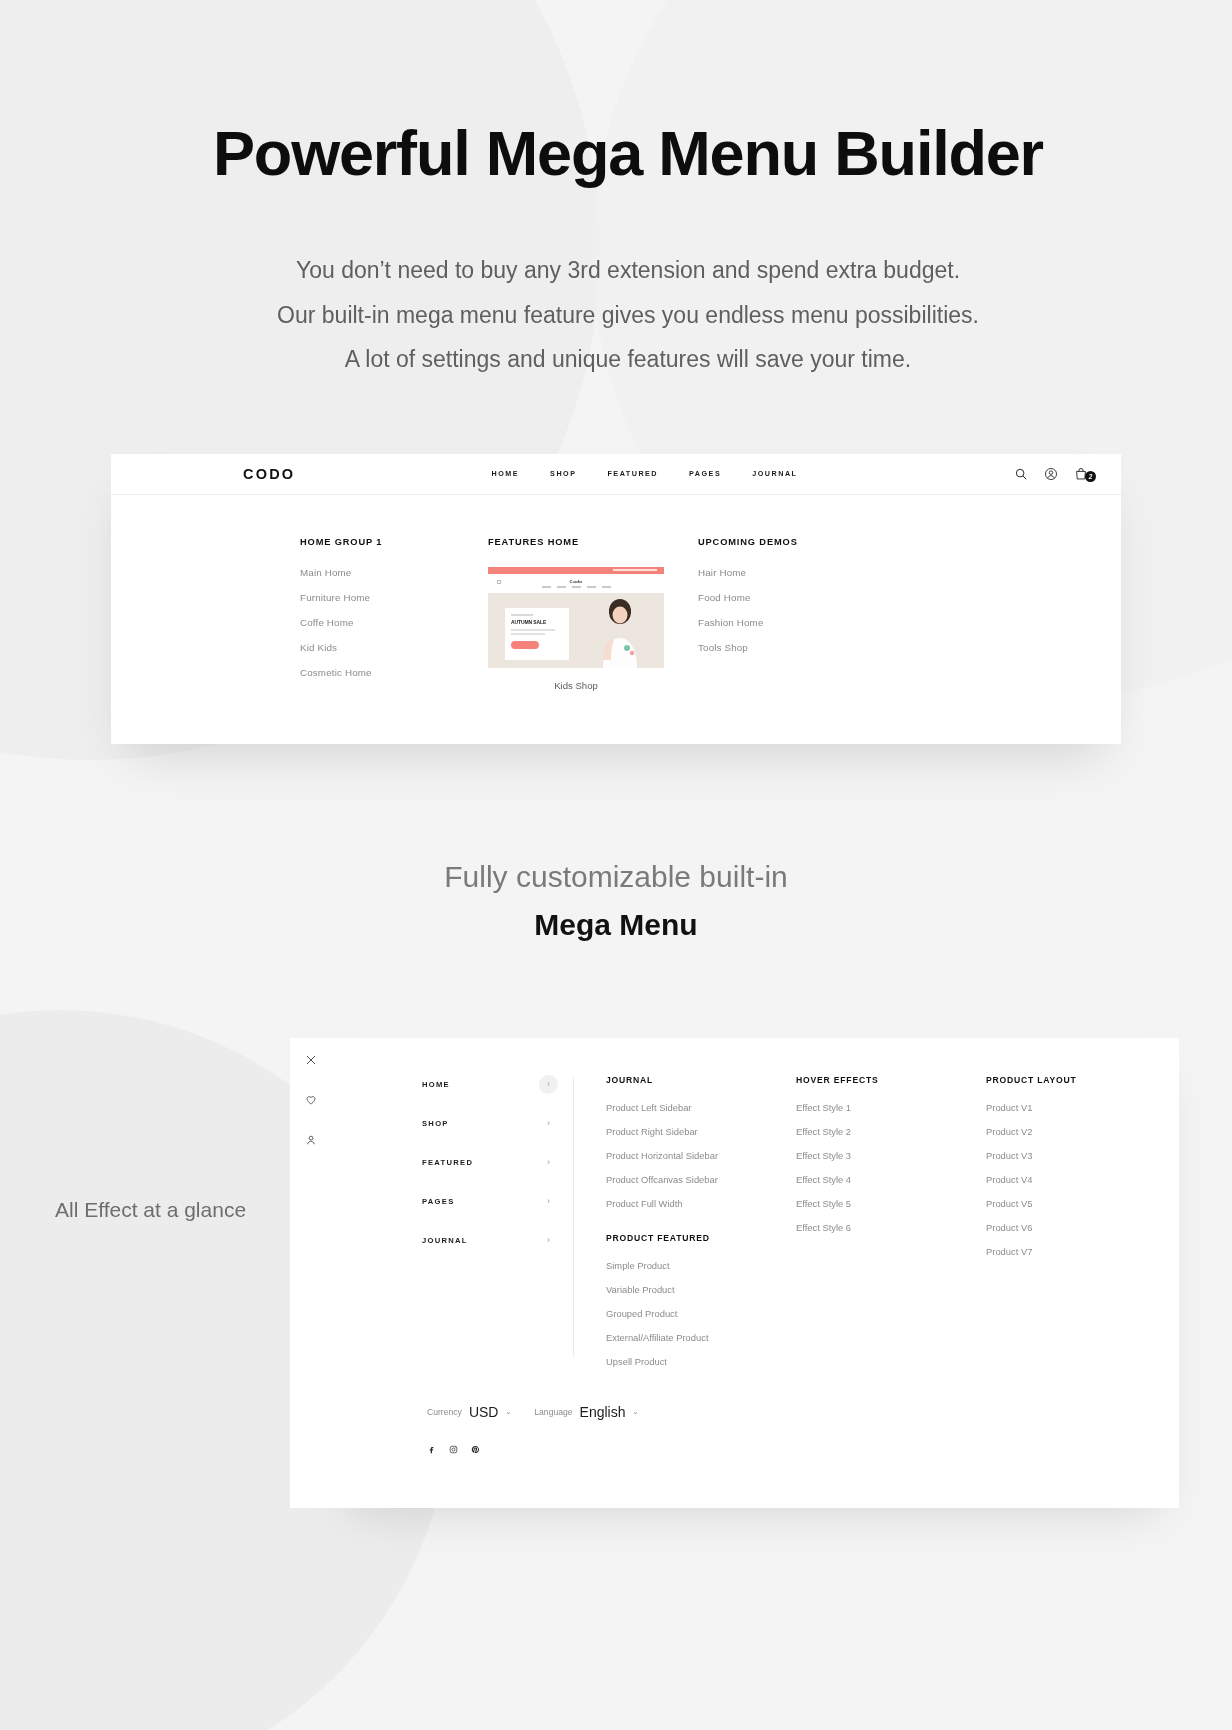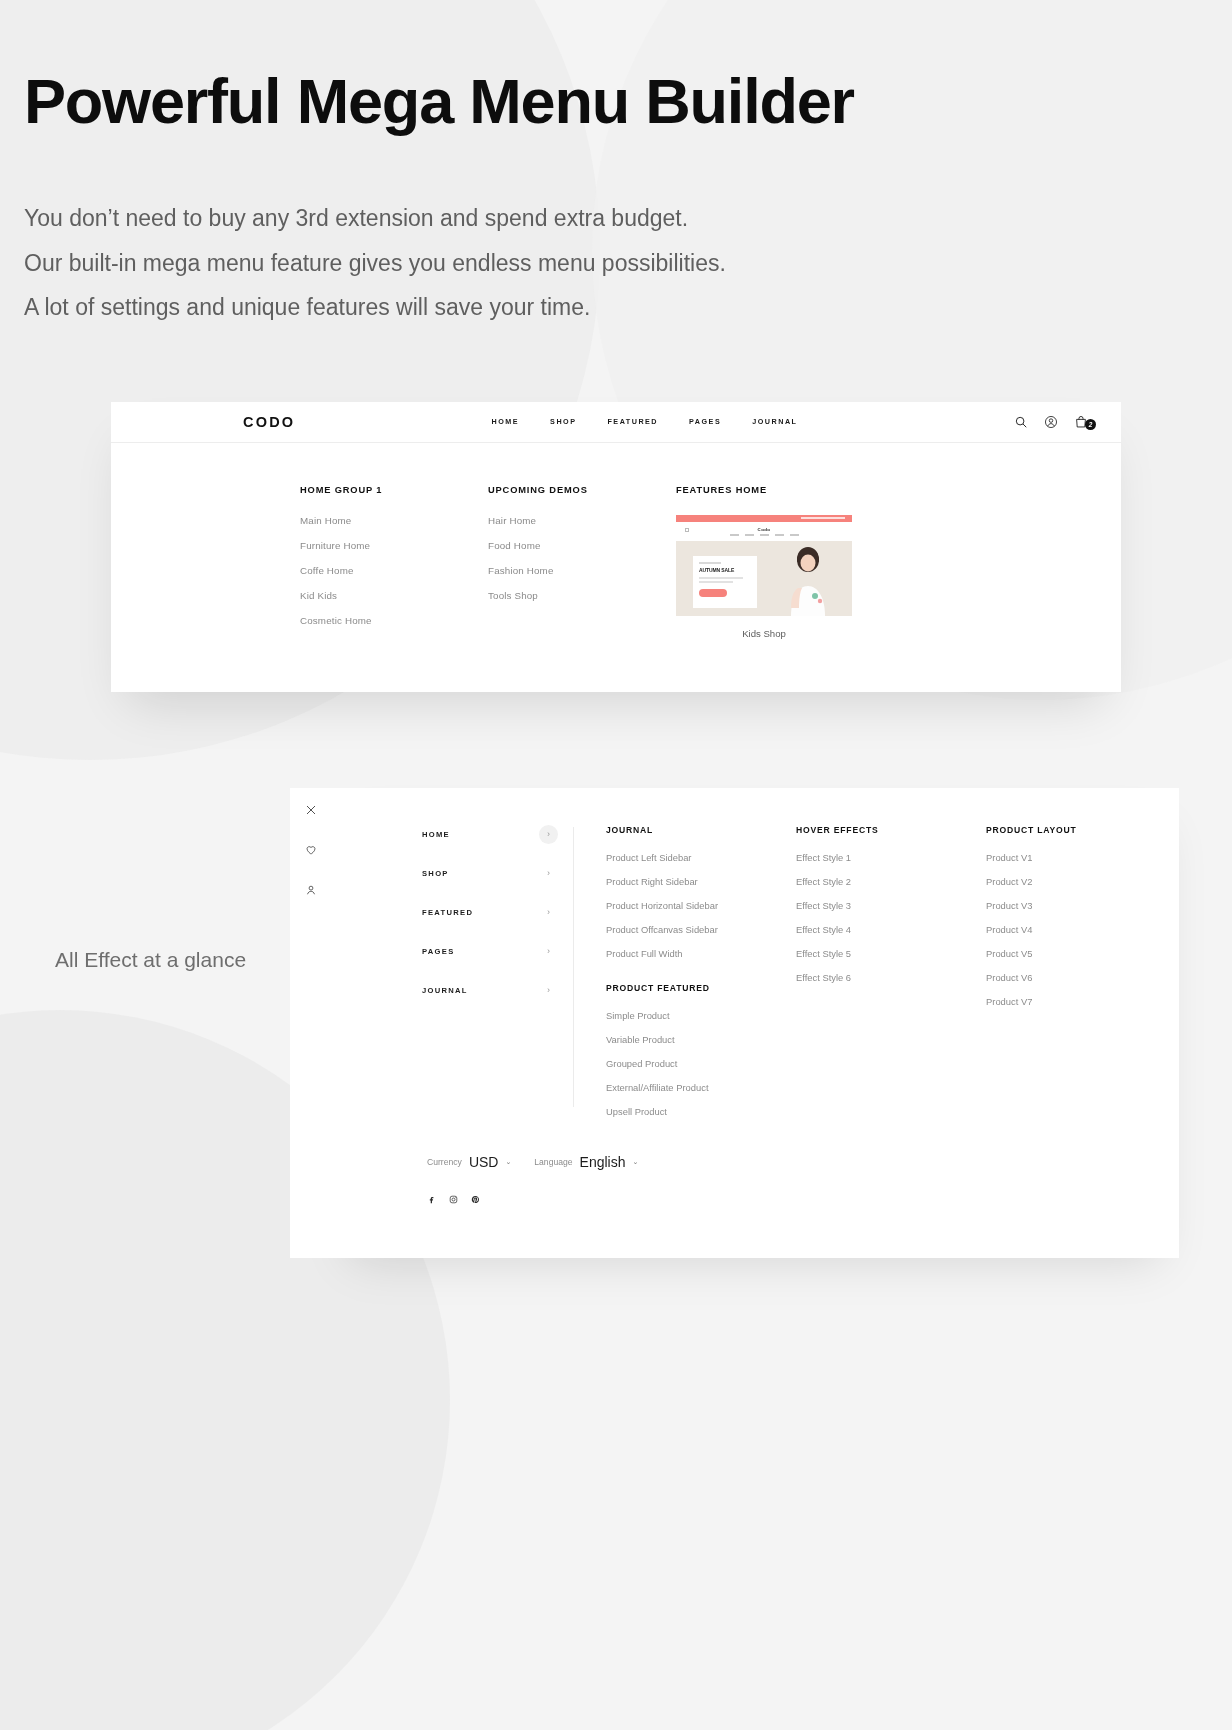--- a/index.html
+++ b/index.html
@@ -38,21 +38,21 @@
     position: absolute;
     left: -330px; top: 1010px;
     width: 780px; height: 780px;
     border-radius: 50%;
     background: #ebebeb;
     opacity: .9;
   }
   .content { position: relative; z-index: 3; }
 
   
-  .hero { padding-top: 68px; margin-left: 24px; }
+  .hero { text-align: center; padding-top: 120px; margin-left: 24px; }
   .hero h1 {
     font-size: 63px;
     font-weight: 700;
     letter-spacing: -1.2px;
     color: #0d0d0d;
     line-height: 1.05;
   }
   .hero p {
     margin-top: 62px;
     font-size: 23px;
@@ -332,27 +332,20 @@
 
       <div class="mega-body">
         <div class="mcol mcol-1">
           <h4>HOME GROUP 1</h4>
           <a>Main Home</a>
           <a>Furniture Home</a>
           <a>Coffe Home</a>
           <a>Kid Kids</a>
           <a>Cosmetic Home</a>
         </div>
-        <div class="mcol mcol-3">
-          <h4>UPCOMING DEMOS</h4>
-          <a>Hair Home</a>
-          <a>Food Home</a>
-          <a>Fashion Home</a>
-          <a>Tools Shop</a>
-        </div>
         <div class="mcol mcol-4">
           <h4>FEATURES HOME</h4>
           <div class="thumb">
             <div class="thumb-bar">
                 <i></i>
               </div>
             <div class="thumb-nav">
               <span class="tsq"></span>
               <span class="tlogo">Codo</span>
               <span class="tmenu">
@@ -377,23 +370,34 @@
                 <path d="M25 16c0-8 5-13 11-13s11 5 11 13c0 3-2 2-3 1 0-5-3-8-8-8s-8 3-8 8c-1 1-3 2-3-1z" fill="#3b2c26"></path>
                 <path d="M19 72c0-18 7-30 17-30s17 12 17 30z" fill="#fdfdfd"></path>
                 <path d="M26 44c-5 3-7 11-7 20h8c0-9 1-16 3-20z" fill="#f6ddd0"></path>
                 <circle cx="43" cy="52" r="3" fill="#7fc4a8"></circle>
                 <circle cx="48" cy="57" r="2.2" fill="#f2a0a0"></circle>
               </svg>
             </div>
           </div>
           <div class="thumb-cap">Kids Shop</div>
         </div>
+        <div class="mcol mcol-3">
+          <h4>UPCOMING DEMOS</h4>
+          <a>Hair Home</a>
+          <a>Food Home</a>
+          <a>Fashion Home</a>
+          <a>Tools Shop</a>
+        </div>
       </div>
     </section>
 
+    <section class="midcap">
+      <div class="l1">Fully customizable built-in</div>
+      <div class="l2">Mega Menu</div>
+    </section>
 
     <section class="fs-section">
       <div class="fs-left">
         <p>All Effect at a glance</p>
       </div>
 
       <div class="fs-panel">
         <div class="fs-rail">
           <span class="ric">
             <svg width="12" height="12" viewBox="0 0 24 24" stroke="#333" stroke-width="1.7" fill="none">

